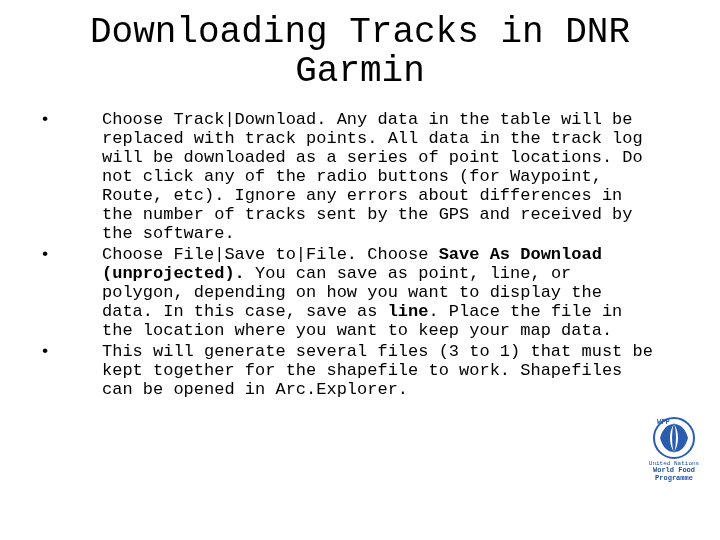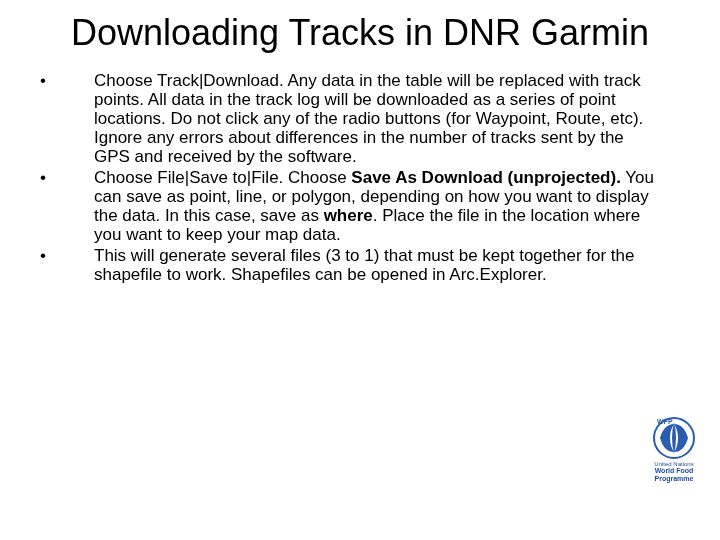--- a/index.html
+++ b/index.html
@@ -10,20 +10,21 @@
     background: #fff;
     font-family: Arial, Helvetica, sans-serif;
     color: #000;
     overflow: hidden;
   }
   .slide {
     position: relative;
     width: 720px;
     height: 496px;
     box-sizing: border-box;
+    font-family: Liberation Mono, monospace;
   }
   .title {
     text-align: center;
     font-size: 36px;
     font-weight: 400;
     line-height: 1.08;
     padding: 14px 40px 0 40px;
   }
   .body {
     padding: 18px 60px 0 38px;
@@ -40,20 +41,21 @@
     line-height: 1.12;
     margin: 0 0 2px 0;
   }
   .bullet-marker {
     flex: 0 0 54px;
     text-align: left;
     padding-left: 2px;
   }
   .bullet-text {
     flex: 1;
+    margin-left: 8px;
   }
   .bullet-text b {
     font-weight: bold;
   }
   .logo {
     position: absolute;
     right: 18px;
     bottom: 14px;
     width: 56px;
     text-align: center;
@@ -84,21 +86,21 @@
   <div class="title">Downloading Tracks in DNR Garmin</div>
 
   <div class="body">
     <ul class="bullets">
       <li>
         <span class="bullet-marker">•</span>
         <span class="bullet-text">Choose Track|Download.  Any data in the table will be replaced with track points.  All data in the track log will be downloaded as a series of point locations.  Do not click any of the radio buttons (for Waypoint, Route, etc).  Ignore any errors about differences in the number of tracks sent by the GPS and received by the software.</span>
       </li>
       <li>
         <span class="bullet-marker">•</span>
-        <span class="bullet-text">Choose File|Save to|File.  Choose <b>Save As Download (unprojected).</b>  You can save as point, line, or polygon, depending on how you want to display the data. In this case, save as <b>where</b>. Place the file in the location where you want to keep your map data.</span>
+        <span class="bullet-text">Choose File|Save to|File.  Choose <b>Save As Download (unprojected).</b>  You can save as point, line, or polygon, depending on how you want to display the data. In this case, save as <b>line</b>. Place the file in the location where you want to keep your map data.</span>
       </li>
       <li>
         <span class="bullet-marker">•</span>
         <span class="bullet-text">This will generate several files (3 to 1) that must be kept together for the shapefile to work.  Shapefiles can be opened in Arc.Explorer.</span>
       </li>
     </ul>
   </div>
 
   <div class="logo">
     <svg width="44" height="44" viewBox="0 0 44 44">

